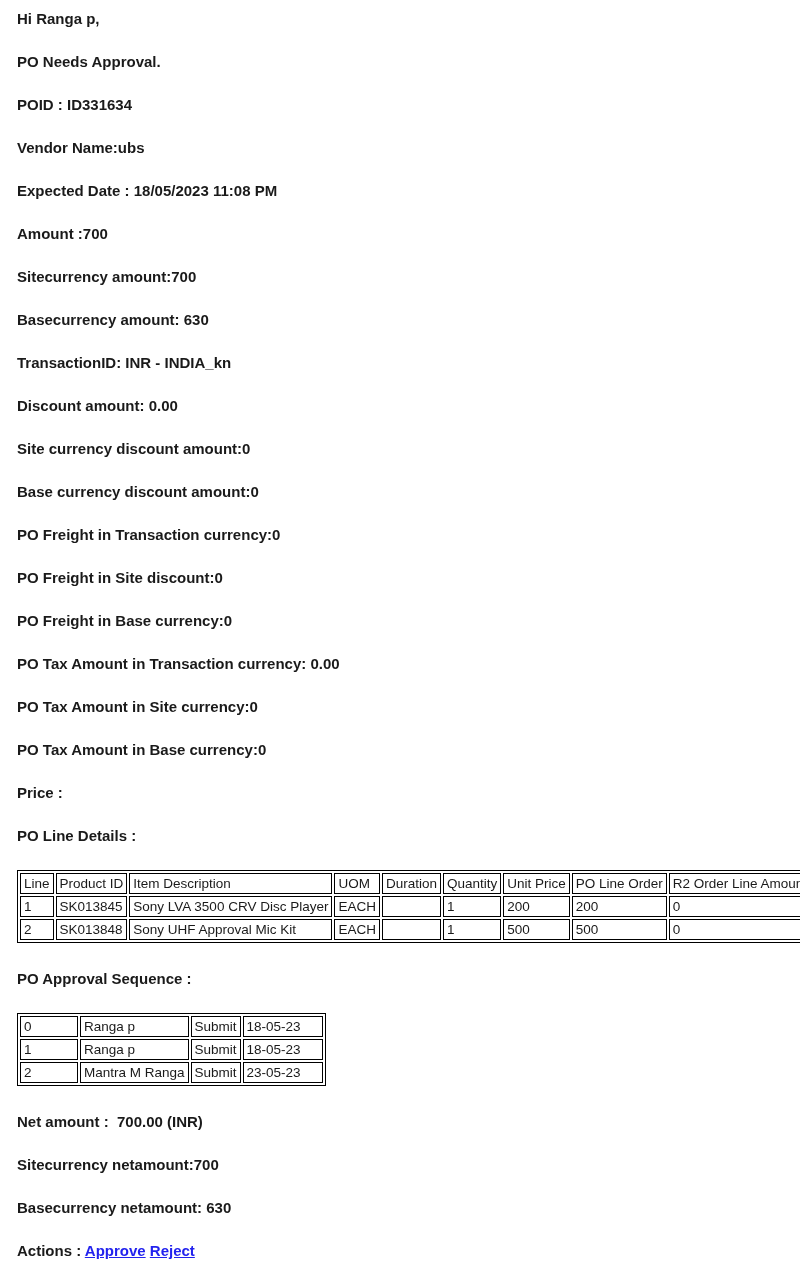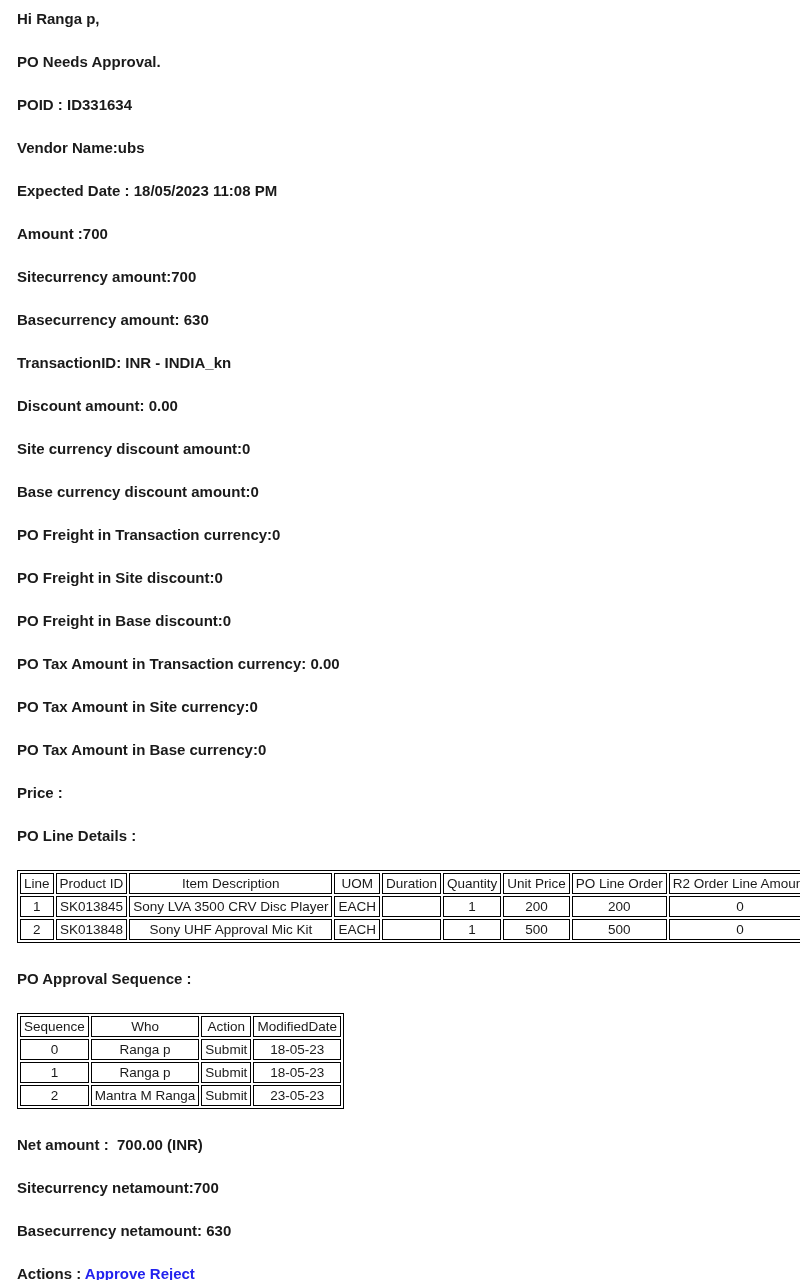--- a/index.html
+++ b/index.html
@@ -26,21 +26,21 @@
     border-spacing: 2px;
     border: 1px solid #000000;
     margin: 0 0 27px 0;
     table-layout: fixed;
   }
   table.grid th, table.grid td {
     border: 1px solid #000000;
     font-size: 13.5px;
     line-height: 17px;
     font-weight: normal;
-    text-align: center;
+    text-align: left;
     vertical-align: middle;
     padding: 1px 3px;
     white-space: nowrap;
     overflow: hidden;
   }
   a.action-link {
     color: #2222ee;
     text-decoration: underline;
     cursor: pointer;
   }
@@ -55,21 +55,21 @@
 <p class="line">Expected Date : 18/05/2023 11:08 PM</p>
 <p class="line">Amount :700</p>
 <p class="line">Sitecurrency amount:700</p>
 <p class="line">Basecurrency amount: 630</p>
 <p class="line">TransactionID: INR - INDIA_kn</p>
 <p class="line">Discount amount: 0.00</p>
 <p class="line">Site currency discount amount:0</p>
 <p class="line">Base currency discount amount:0</p>
 <p class="line">PO Freight in Transaction currency:0</p>
 <p class="line">PO Freight in Site discount:0</p>
-<p class="line">PO Freight in Base discount:0</p>
+<p class="line">PO Freight in Base currency:0</p>
 <p class="line">PO Tax Amount in Transaction currency: 0.00</p>
 <p class="line">PO Tax Amount in Site currency:0</p>
 <p class="line">PO Tax Amount in Base currency:0</p>
 <p class="line">Price :</p>
 
 <p class="line">PO Line Details :</p>
 
 <table class="grid">
   <colgroup>
     <col style="width:31px">
@@ -125,26 +125,20 @@
 <p class="line">PO Approval Sequence :</p>
 
 <table class="grid">
   <colgroup>
     <col style="width:58px">
       <col style="width:105px">
       <col style="width:42px">
       <col style="width:80px">
   </colgroup>
   <tbody>
-      <tr>
-    <th>Sequence</th>
-    <th>Who</th>
-    <th>Action</th>
-    <th>ModifiedDate</th>
-  </tr>
   <tr>
     <td>0</td>
     <td>Ranga p</td>
     <td>Submit</td>
     <td>18-05-23</td>
   </tr>
   <tr>
     <td>1</td>
     <td>Ranga p</td>
     <td>Submit</td>

